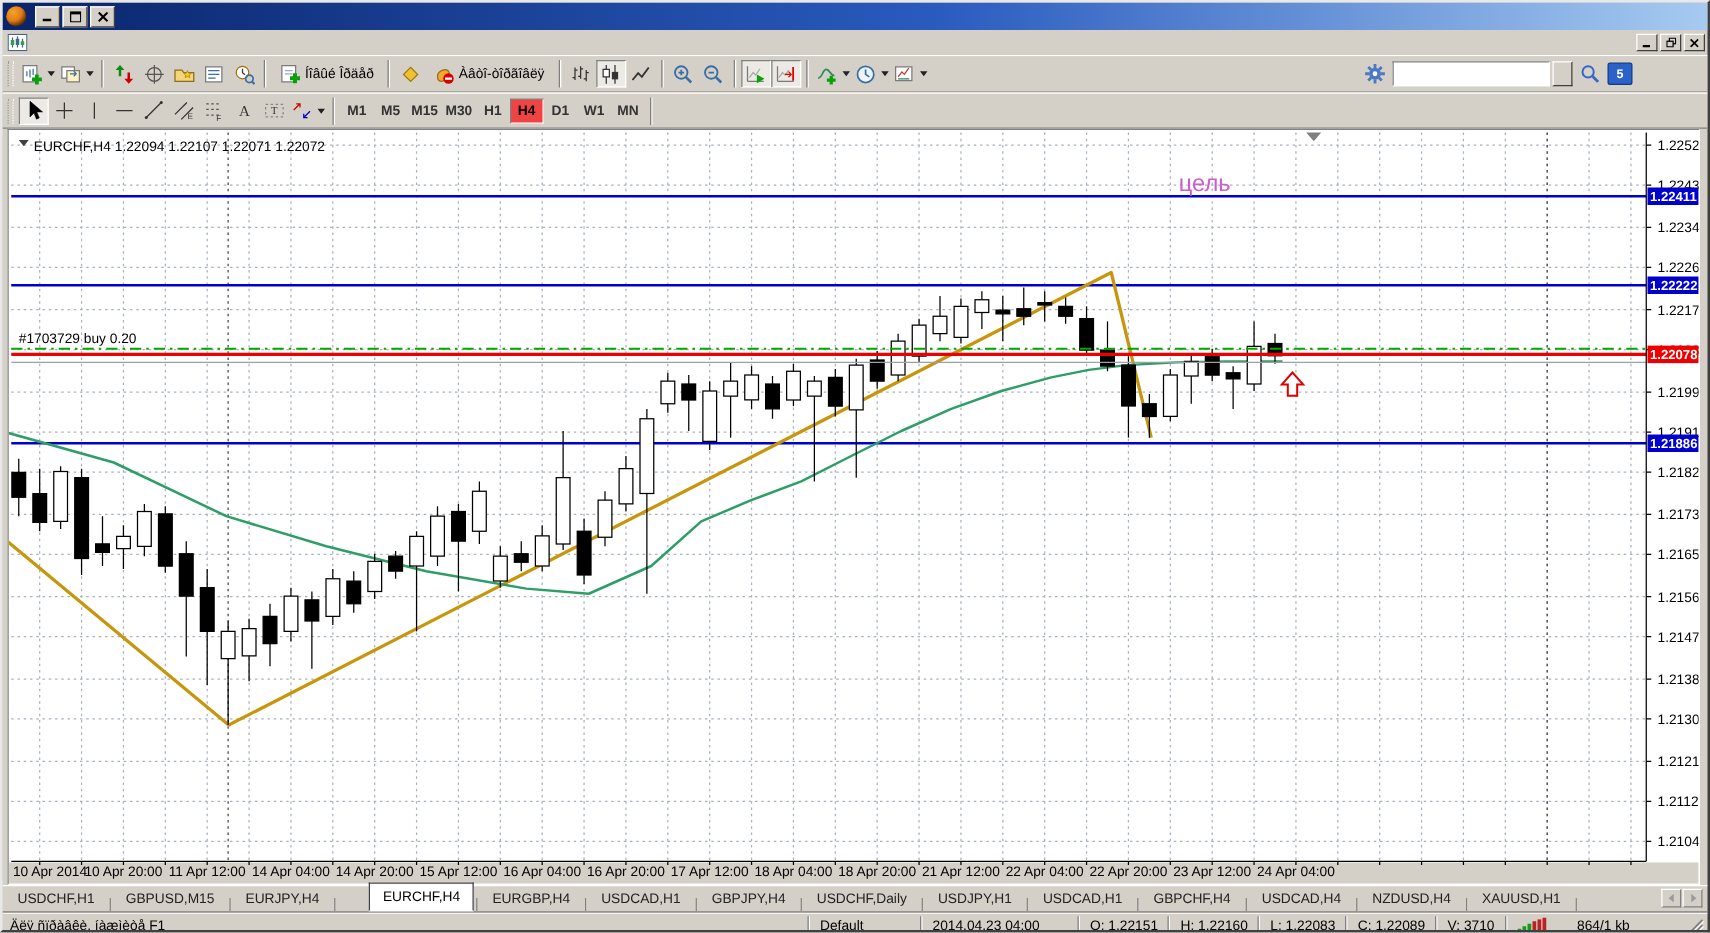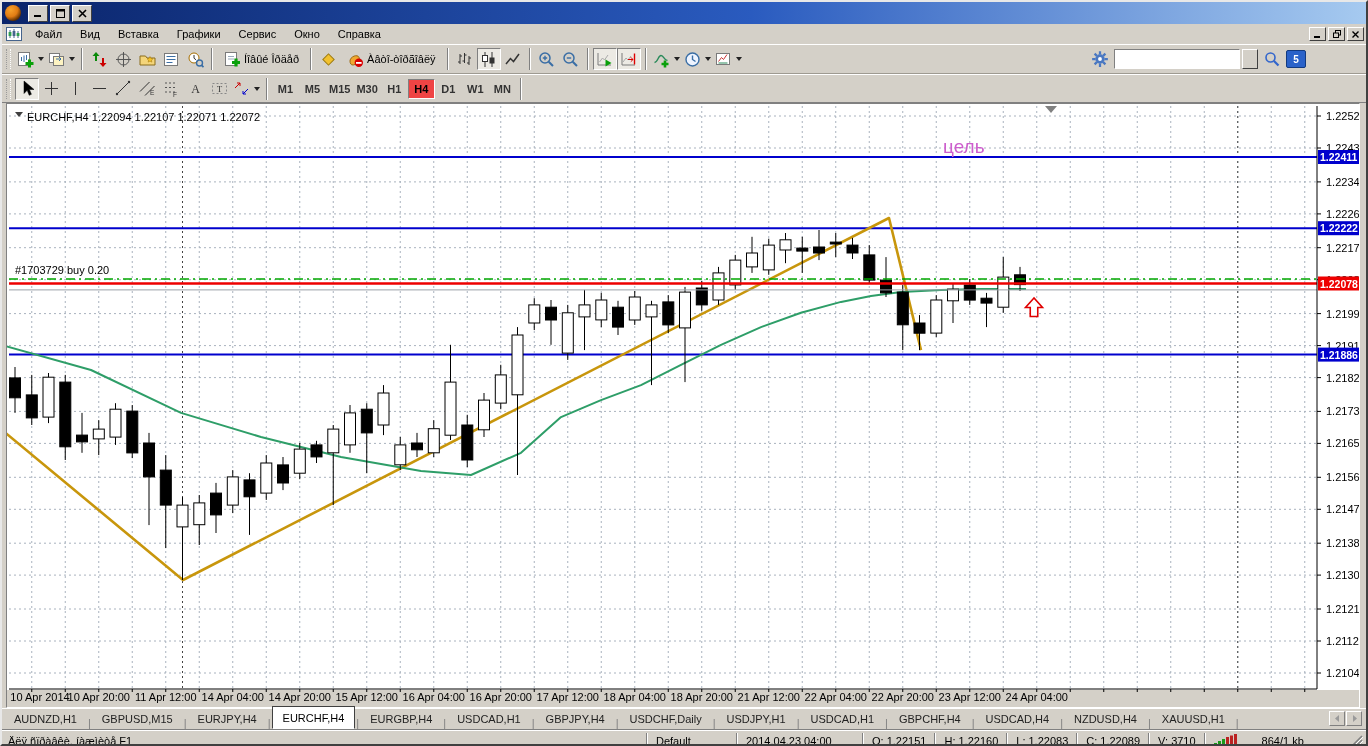--- a/index.html
+++ b/index.html
@@ -47,21 +47,21 @@
   .badge5{width:18px;height:16px;background:#2A62C9;border:1px solid #123a80;color:#fff;font-weight:bold;
     font-size:10px;display:inline-flex;align-items:center;justify-content:center;border-radius:2px;}
   
   .chart-client{flex:0 0 603px;height:603px;margin:0 6px 0 4px;border:1px solid;
     border-color:#808080 #fff #fff #808080;background:#fff;position:relative;overflow:hidden;}
   .chart-client svg{display:block;}
   
   .tabsbar{height:20px;flex:0 0 20px;display:flex;align-items:flex-end;padding:0 2px;position:relative;
     border-top:1px solid #fff;}
   .tab{padding:2px 10px;height:16px;display:inline-flex;align-items:center;color:#222;}
-  .tab.active{background:#fff;border:1px solid #404040;border-bottom:1px solid #fff;height:17px;color:#000;}
+  .tab.active{background:#fff;border:1px solid #404040;border-bottom:1px solid #fff;height:17px;color:#000;margin-left:25px;}
   .tabsep{color:#808080;padding:0 1px;}
   .tabscroll{position:absolute;right:4px;top:2px;display:flex;gap:1px;}
   .tabscroll button{width:16px;height:15px;background:#D4D0C8;border:1px solid;border-color:#fff #808080 #808080 #fff;
     display:inline-flex;align-items:center;justify-content:center;padding:0;color:#888;}
   
   .statusbar{height:22px;flex:0 0 22px;display:flex;align-items:center;border-top:1px solid #808080;
     box-shadow:inset 0 1px 0 #fff;padding:0 2px;color:#000;}
   .sbfield{display:inline-flex;align-items:center;height:18px;padding:0 8px;white-space:nowrap;}
   .sbdiv{width:0;height:16px;border-left:1px solid #808080;border-right:1px solid #fff;}
   .sb-help{width:630px;flex:0 0 630px;padding-left:4px;}
@@ -94,21 +94,20 @@
   </div>
 
   <div class="menubar">
     <svg class="mdi-ico" viewBox="0 0 16 14">
       <rect x="0.5" y="0.5" width="15" height="13" fill="#fff" stroke="#46648c"></rect>
       <path d="M4 3v8M8 2v9M12 4v7" stroke="#46648c"></path>
       <rect x="2.6" y="5" width="2.8" height="4" fill="#2f9e4f"></rect>
       <rect x="6.6" y="4" width="2.8" height="5" fill="#46648c"></rect>
       <rect x="10.6" y="6" width="2.8" height="3" fill="#2f9e4f"></rect>
     </svg>
-    <span id="menu-items"><span class="menu-item">Файл</span><span class="menu-item">Вид</span><span class="menu-item">Вставка</span><span class="menu-item">Графики</span><span class="menu-item">Сервис</span><span class="menu-item">Окно</span><span class="menu-item">Справка</span></span>
     <span class="spacer"></span>
     <button class="cbtn">
       <svg width="7" height="7">
           <rect x="0" y="5" width="6" height="2" fill="#000"></rect>
         </svg>
     </button>
     <button class="cbtn">
       <svg width="8" height="8">
           <rect x="2.5" y="0.5" width="5" height="4.5" fill="none" stroke="#000"></rect>
           <rect x="0.5" y="3" width="5" height="4.5" fill="#D4D0C8" stroke="#000"></rect>
@@ -731,21 +730,21 @@
         <text x="20" y="17" font-size="11" fill="#000" font-family="Liberation Sans,sans-serif">EURCHF,H4  1.22094 1.22107 1.22071 1.22072</text>
         <text x="8" y="170" font-size="11" fill="#000" font-family="Liberation Sans,sans-serif">#1703729 buy 0.20</text>
         <text x="936" y="49" font-size="19" fill="#CD5ECD" font-family="Liberation Sans,sans-serif">цель</text>
         <path d="M1027 194 l-8.5 9.5 h4.75 v9 h7.5 v-9 h4.75 Z" fill="#fff" stroke="#E00000" stroke-width="1.6"></path>
         <path d="M1038 2 h12 l-6 7z" fill="#808080"></path>
       </svg>
   </div>
 
   <div class="tabsbar" id="tabsbar">
     <span id="tabs-holder" style="display:flex;align-items:flex-end;">
-        <span class="tab">AUDNZD,H1</span>
+        <span class="tab">USDCHF,H1</span>
         <span class="tabsep">|</span>
         <span class="tab">GBPUSD,M15</span>
         <span class="tabsep">|</span>
         <span class="tab">EURJPY,H4</span>
         <span class="tabsep">|</span>
         <span class="tab active">EURCHF,H4</span>
         <span class="tabsep">|</span>
         <span class="tab">EURGBP,H4</span>
         <span class="tabsep">|</span>
         <span class="tab">USDCAD,H1</span>

